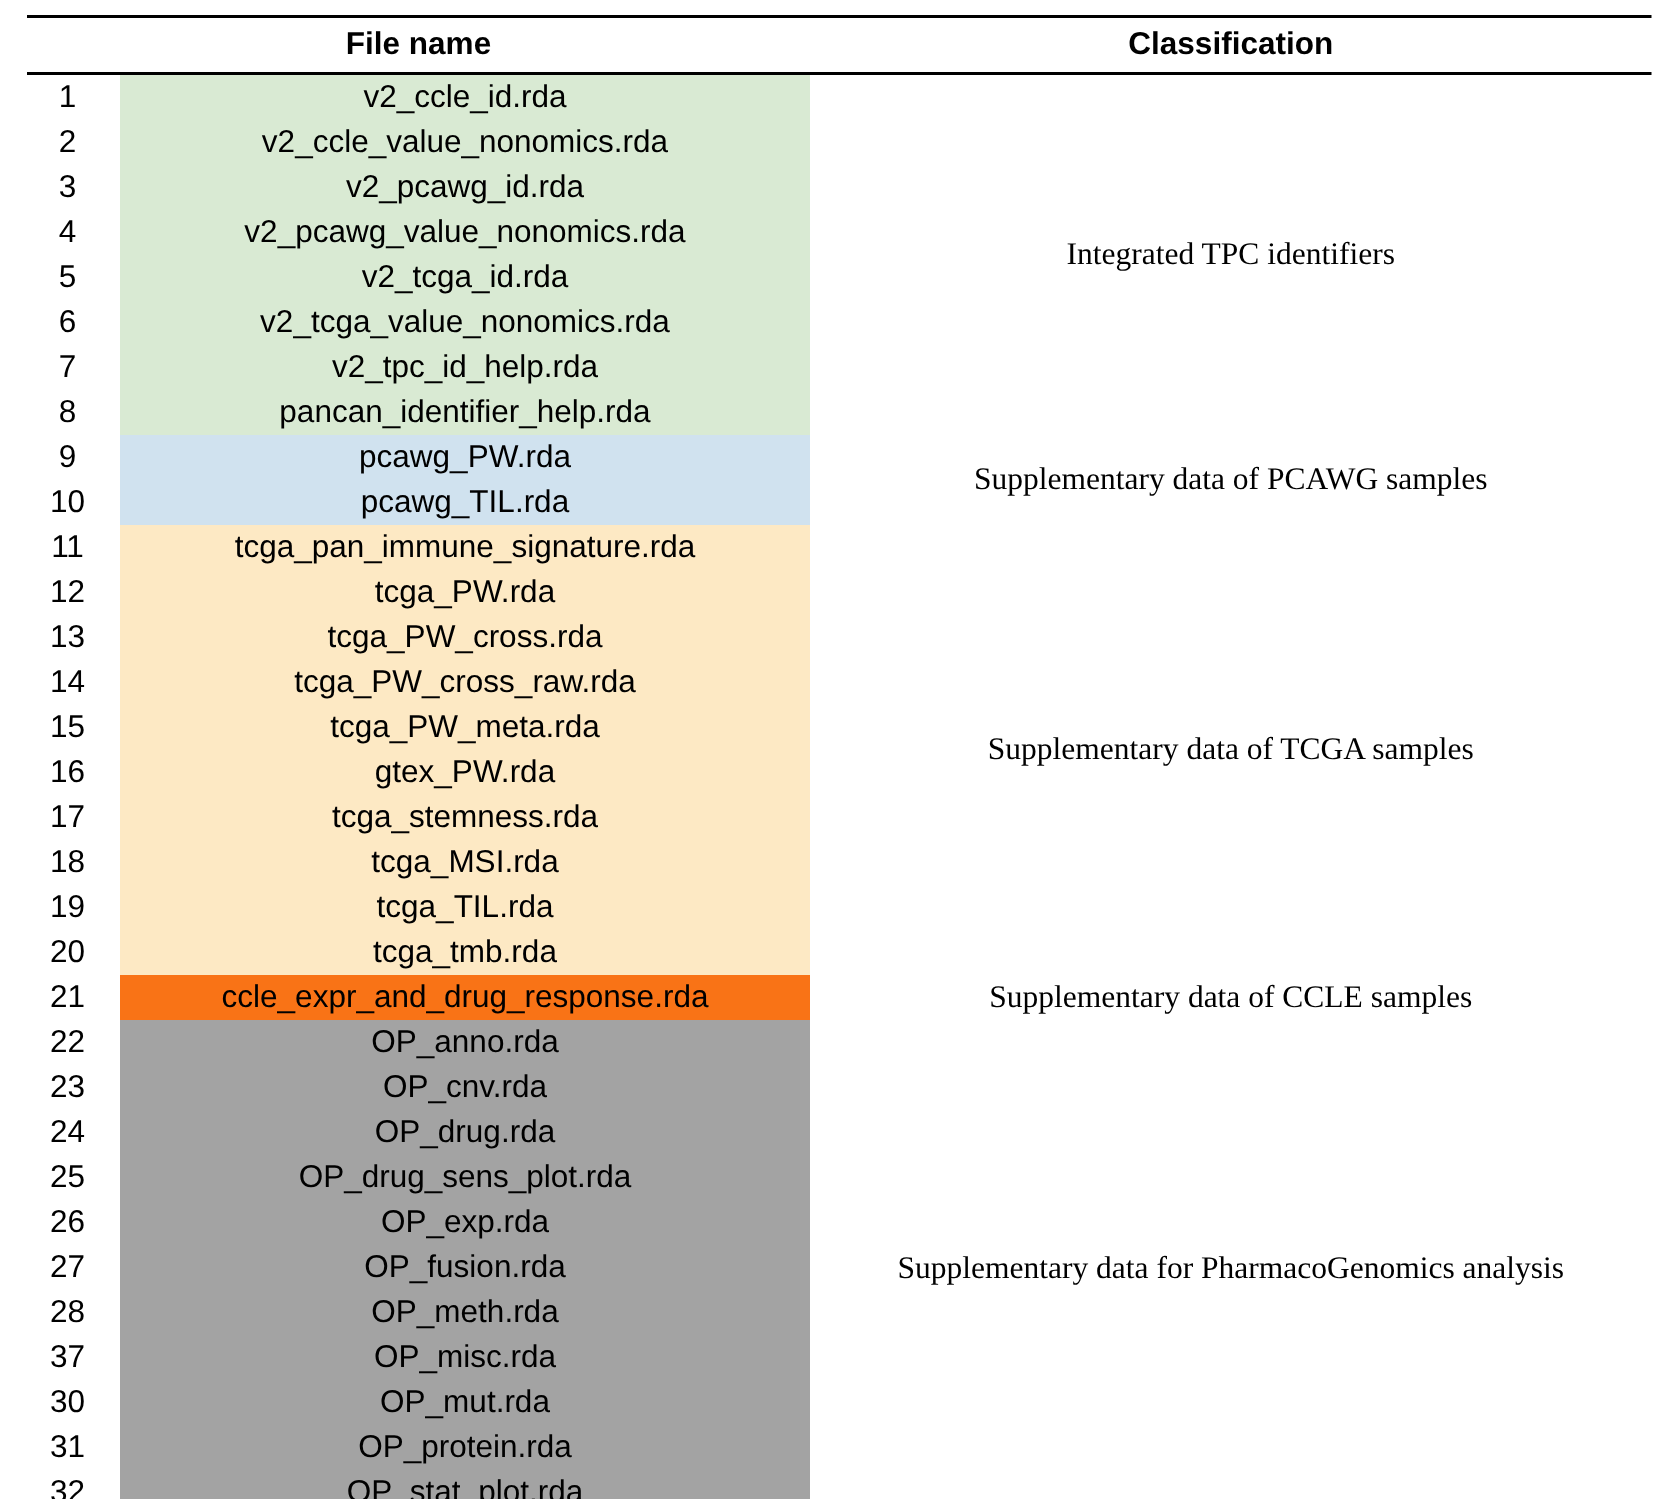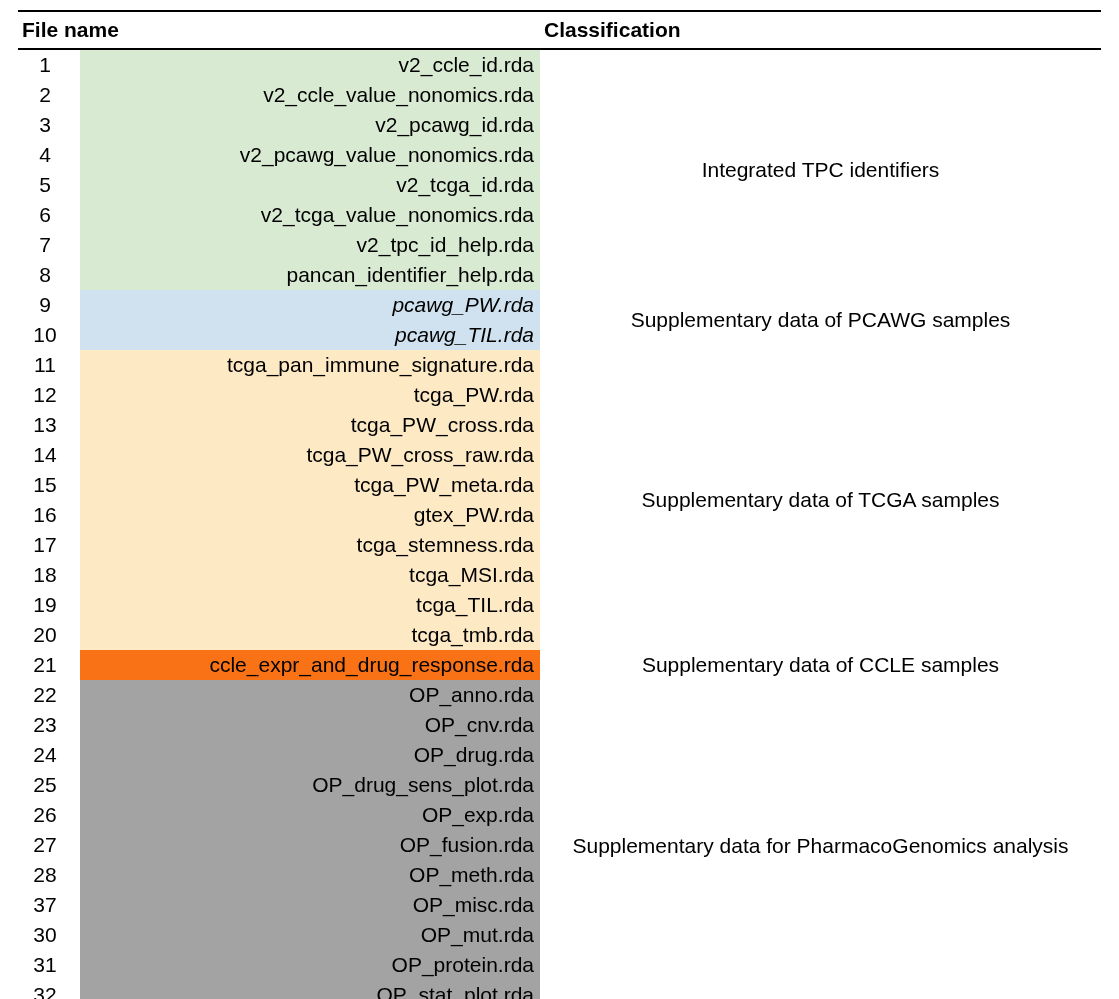--- a/index.html
+++ b/index.html
@@ -17,51 +17,52 @@
   }
   table {
     width: 100%;
     border-collapse: collapse;
     table-layout: fixed;
   }
   col.num   { width: 62px; }
   col.fname { width: 460px; }
   col.cls   { width: auto; }
   thead th {
-    text-align: left;
+    text-align: center;
     font-weight: 700;
     padding: 6px 4px 6px 4px;
     border-top: 2px solid #000;
     border-bottom: 2px solid #000;
   }
   tbody td {
     padding: 0;
     vertical-align: middle;
     line-height: 30px;
     height: 30px;
   }
   tbody tr:last-child td { border-bottom: 2px solid #000; }
   td.num {
     text-align: center;
     padding-right: 8px;
   }
   td.fname {
     padding-left: 6px;
     padding-right: 6px;
-    text-align: right;
+    text-align: center;
     white-space: nowrap;
     overflow: hidden;
   }
   td.cls {
     text-align: center;
     padding: 0 10px;
     line-height: 1.3;
+    font-family: Liberation Serif, serif;
   }
   .bg-green  { background: #d9ead3; }
-  .bg-blue   { background: #d0e2ef; font-style: italic; }
+  .bg-blue   { background: #d0e2ef; }
   .bg-yellow { background: #fde9c4; margin-top: 31px; }
   .bg-gray   { background: #f97316; }
   .bg-pink   { background: #a3a3a3; }
 </style>
 </head>
 <body>
 
 <div class="wrap">
   <table>
     <colgroup>

